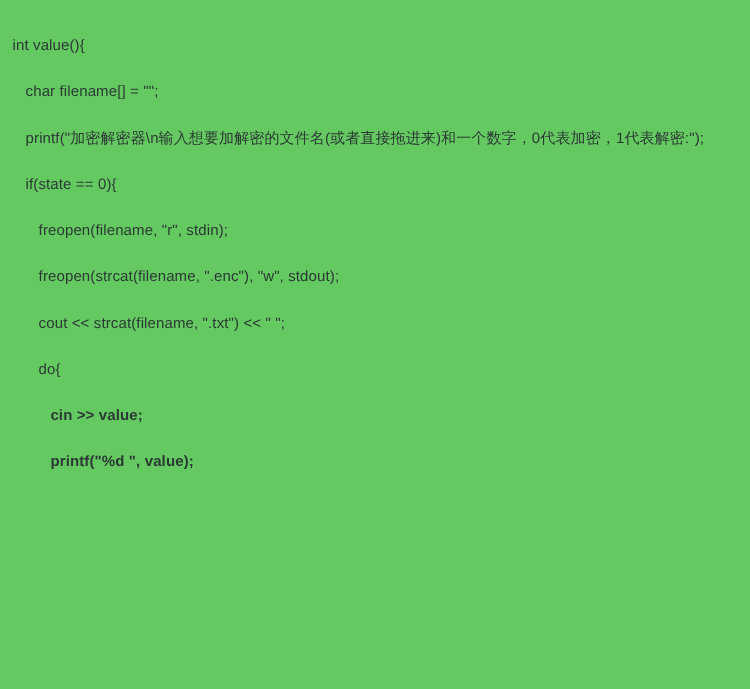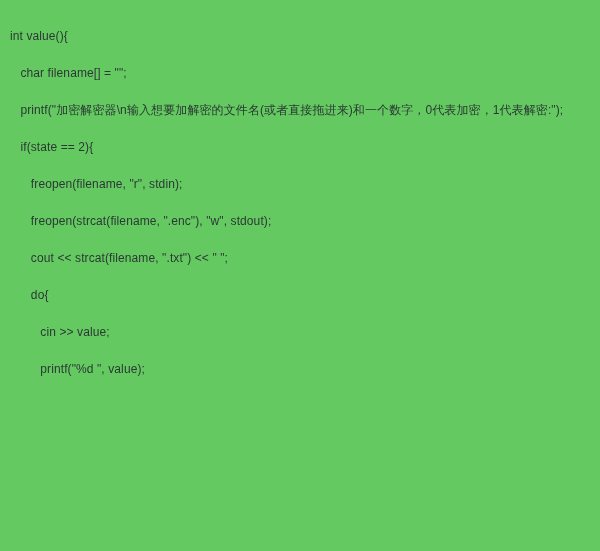--- a/index.html
+++ b/index.html
@@ -14,30 +14,30 @@
     color: #2b3934;
     overflow: hidden;
   }
   .code-block {
     white-space: pre;
     letter-spacing: 0.1px;
   }
   .line { display: block; }
   .i1 { padding-left: 7px; }
   .i2 { padding-left: 14px; }
-  .i3 { padding-left: 20px; }
+  .i3 { padding-left: 20px; font-weight: bold; }
 </style>
 </head>
 <body>
 
 <div class="code-block">
 <span class="line">int value(){</span>
 <span class="line i1"> char filename[] = "";</span>
 <span class="line i1"> printf("加密解密器\n输入想要加解密的文件名(或者直接拖进来)和一个数字，0代表加密，1代表解密:");</span>
-<span class="line i1"> if(state == 2){</span>
+<span class="line i1"> if(state == 0){</span>
 <span class="line i2">  freopen(filename, "r", stdin);</span>
 <span class="line i2">  freopen(strcat(filename, ".enc"), "w", stdout);</span>
 <span class="line i2">  cout &lt;&lt; strcat(filename, ".txt") &lt;&lt; " ";</span>
 <span class="line i2">  do{</span>
 <span class="line i3">   cin &gt;&gt; value;</span>
 <span class="line i3">   printf("%d ", value);</span>
 
 
 
 

